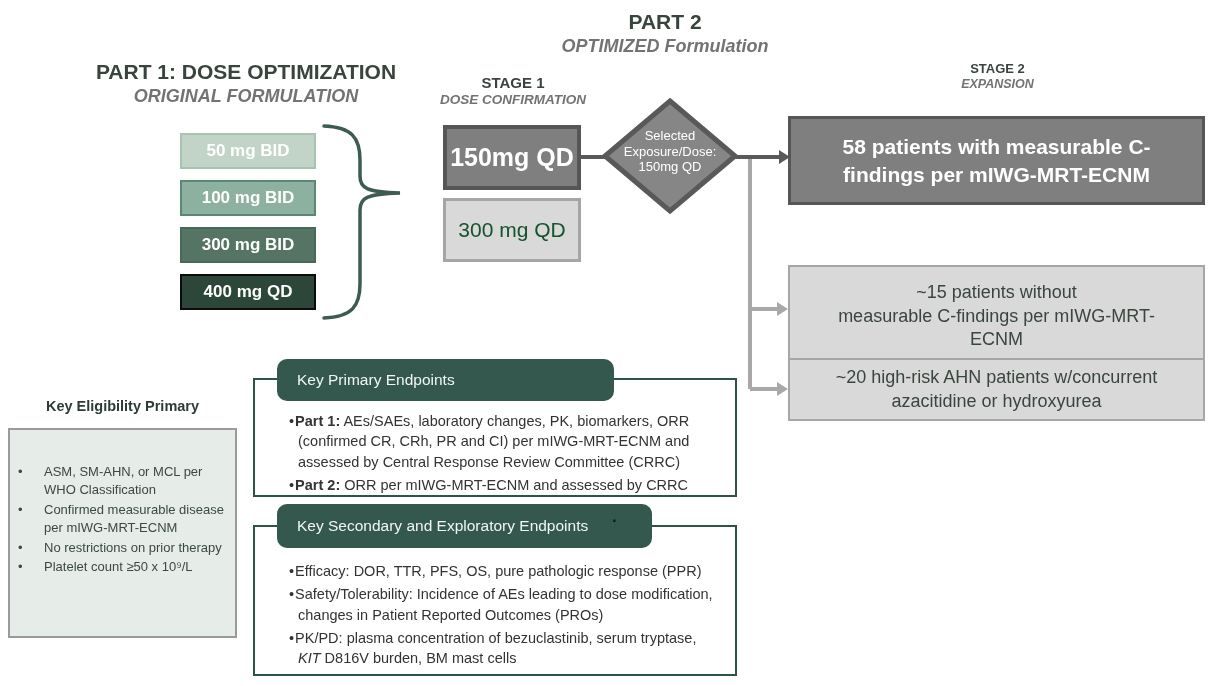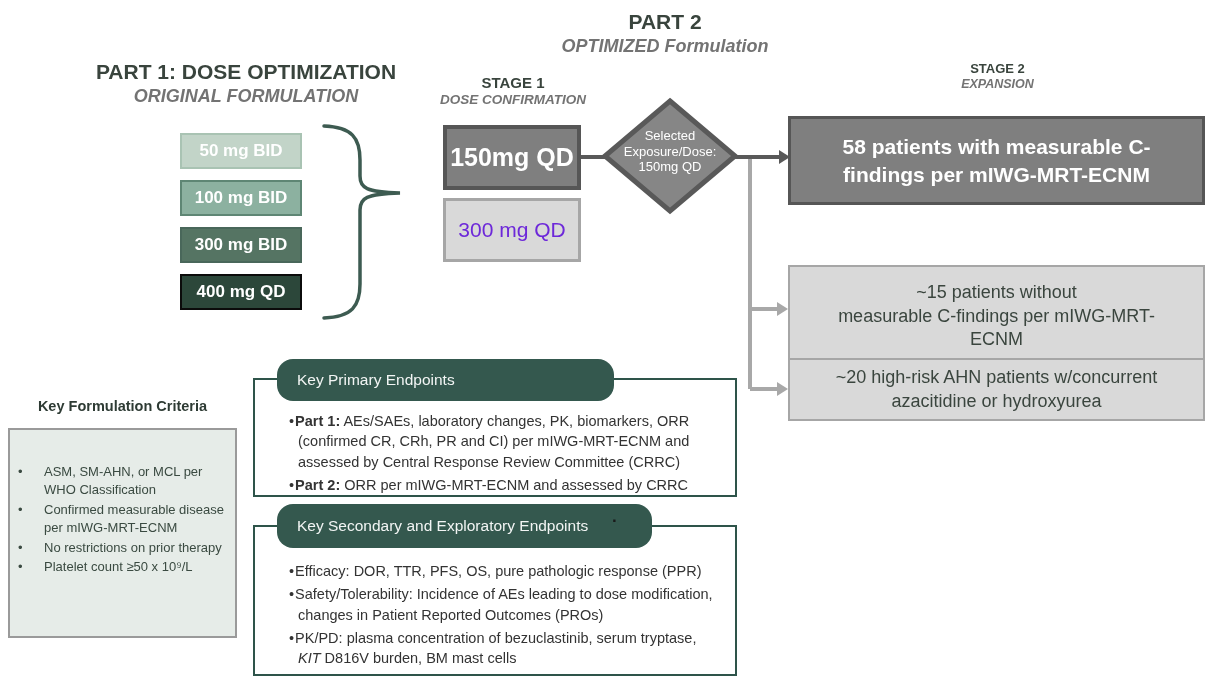--- a/index.html
+++ b/index.html
@@ -18,34 +18,34 @@
   .part2-title{left:490px;top:10px;width:350px;font-size:21px;}
   .part2-sub{left:490px;top:36px;width:350px;font-size:18px;}
   .stage1-title{left:428px;top:74px;width:170px;font-size:15px;}
   .stage1-sub{left:418px;top:92px;width:190px;font-size:13.5px;}
   .stage2-title{left:910px;top:61px;width:175px;font-size:13px;}
   .stage2-sub{left:910px;top:77px;width:175px;font-size:12.5px;}
 
   
   .dose-col{left:180px;top:133px;width:142px;}
   .dose-box{
-    width:122px;height:36px;margin-bottom:11px;border:2px solid #000;box-sizing:border-box;
+    width:136px;height:36px;margin-bottom:11px;border:2px solid #000;box-sizing:border-box;
     display:flex;align-items:center;justify-content:center;
     color:#fff;font-weight:bold;font-size:17px;
   }
 
   
   .sel-dose{
     left:443px;top:125px;width:138px;height:65px;box-sizing:border-box;
     background:#7f7f7f;border:4px solid #565656;color:#fff;
     display:flex;align-items:center;justify-content:center;font-weight:bold;font-size:25px;
   }
   .alt-dose{
     left:443px;top:198px;width:138px;height:64px;box-sizing:border-box;
-    background:#d9d9d9;border:3px solid #a6a6a6;color:#6d28d9;
+    background:#d9d9d9;border:3px solid #a6a6a6;color:#14532d;
     display:flex;align-items:center;justify-content:center;font-size:21px;
   }
 
   .diamond-text{
     left:600px;top:128px;width:140px;text-align:center;color:#fff;
     font-size:13px;line-height:1.2;white-space:pre-line;
   }
 
   
   .exp-box{
@@ -71,21 +71,21 @@
     background:#e6ece8;border:2px solid #9a9a9a;padding:33px 8px 0 0;
   }
   .elig-item{position:relative;padding-left:34px;font-size:13px;line-height:1.42;color:#3a4a41;margin-bottom:1px;}
   .elig-item .bullet{position:absolute;left:8px;top:0;}
 
   
   .ep-box{background:#ffffff;border:2px solid #2e544a;box-sizing:border-box;}
   .ep-box-primary{left:253px;top:378px;width:484px;height:119px;padding:31px 12px 0 34px;}
   .ep-box-secondary{left:253px;top:525px;width:484px;height:151px;padding:34px 12px 0 34px;}
   .ep-tab{
-    background:#34584e;border-radius:16px;color:#f2f5f4;
+    background:#34584e;border-radius:10px;color:#f2f5f4;
     display:flex;align-items:center;padding-left:20px;box-sizing:border-box;font-size:15.5px;
   }
   .ep-tab-primary{left:277px;top:359px;width:337px;height:42px;}
   .ep-tab-secondary{left:277px;top:504px;width:375px;height:44px;}
   .ep-item{font-size:14.5px;line-height:1.4;color:#333333;padding-left:9px;text-indent:-9px;margin-bottom:3px;}
   .ep-item .bullet{margin-right:1px;}
   .b{font-weight:bold;}
   .i{font-style:italic;}
   .stray{left:612px;top:512px;font-size:17px;font-weight:bold;color:#1a1a1a;line-height:10px;}
 </style>
@@ -147,21 +147,21 @@
   <div class="abs exp-box">58 patients with measurable C-
 findings per mIWG-MRT-ECNM</div>
 
   <div class="abs cohorts-title">PART 2: ADDITIONAL COHORTS</div>
   <div class="abs cohort-box cohort-1">~15 patients without
 measurable C-findings per mIWG-MRT-
 ECNM</div>
   <div class="abs cohort-box cohort-2">~20 high-risk AHN patients w/concurrent
 azacitidine or hydroxyurea</div>
 
-  <div class="abs elig-title">Key Formulation Criteria</div>
+  <div class="abs elig-title">Key Eligibility Primary</div>
   <div class="abs elig-box">
       <div class="elig-item"><span class="bullet">•</span><span class="txt">ASM, SM-AHN, or MCL per WHO Classification</span></div>
       <div class="elig-item"><span class="bullet">•</span><span class="txt">Confirmed measurable disease per mIWG-MRT-ECNM</span></div>
       <div class="elig-item"><span class="bullet">•</span><span class="txt">No restrictions on prior therapy</span></div>
       <div class="elig-item"><span class="bullet">•</span><span class="txt">Platelet count ≥50 x 10⁹/L</span></div>
     </div>
 
   <div class="abs ep-box ep-box-primary">
       <div class="ep-item"><span class="bullet">•</span><span class="txt"><span class="b">Part 1:</span><span> AEs/SAEs, laboratory changes, PK, biomarkers, ORR (confirmed CR, CRh, PR and CI) per mIWG-MRT-ECNM and assessed by Central Response Review Committee (CRRC)</span></span></div>
       <div class="ep-item"><span class="bullet">•</span><span class="txt"><span class="b">Part 2:</span><span> ORR per mIWG-MRT-ECNM and assessed by CRRC</span></span></div>

